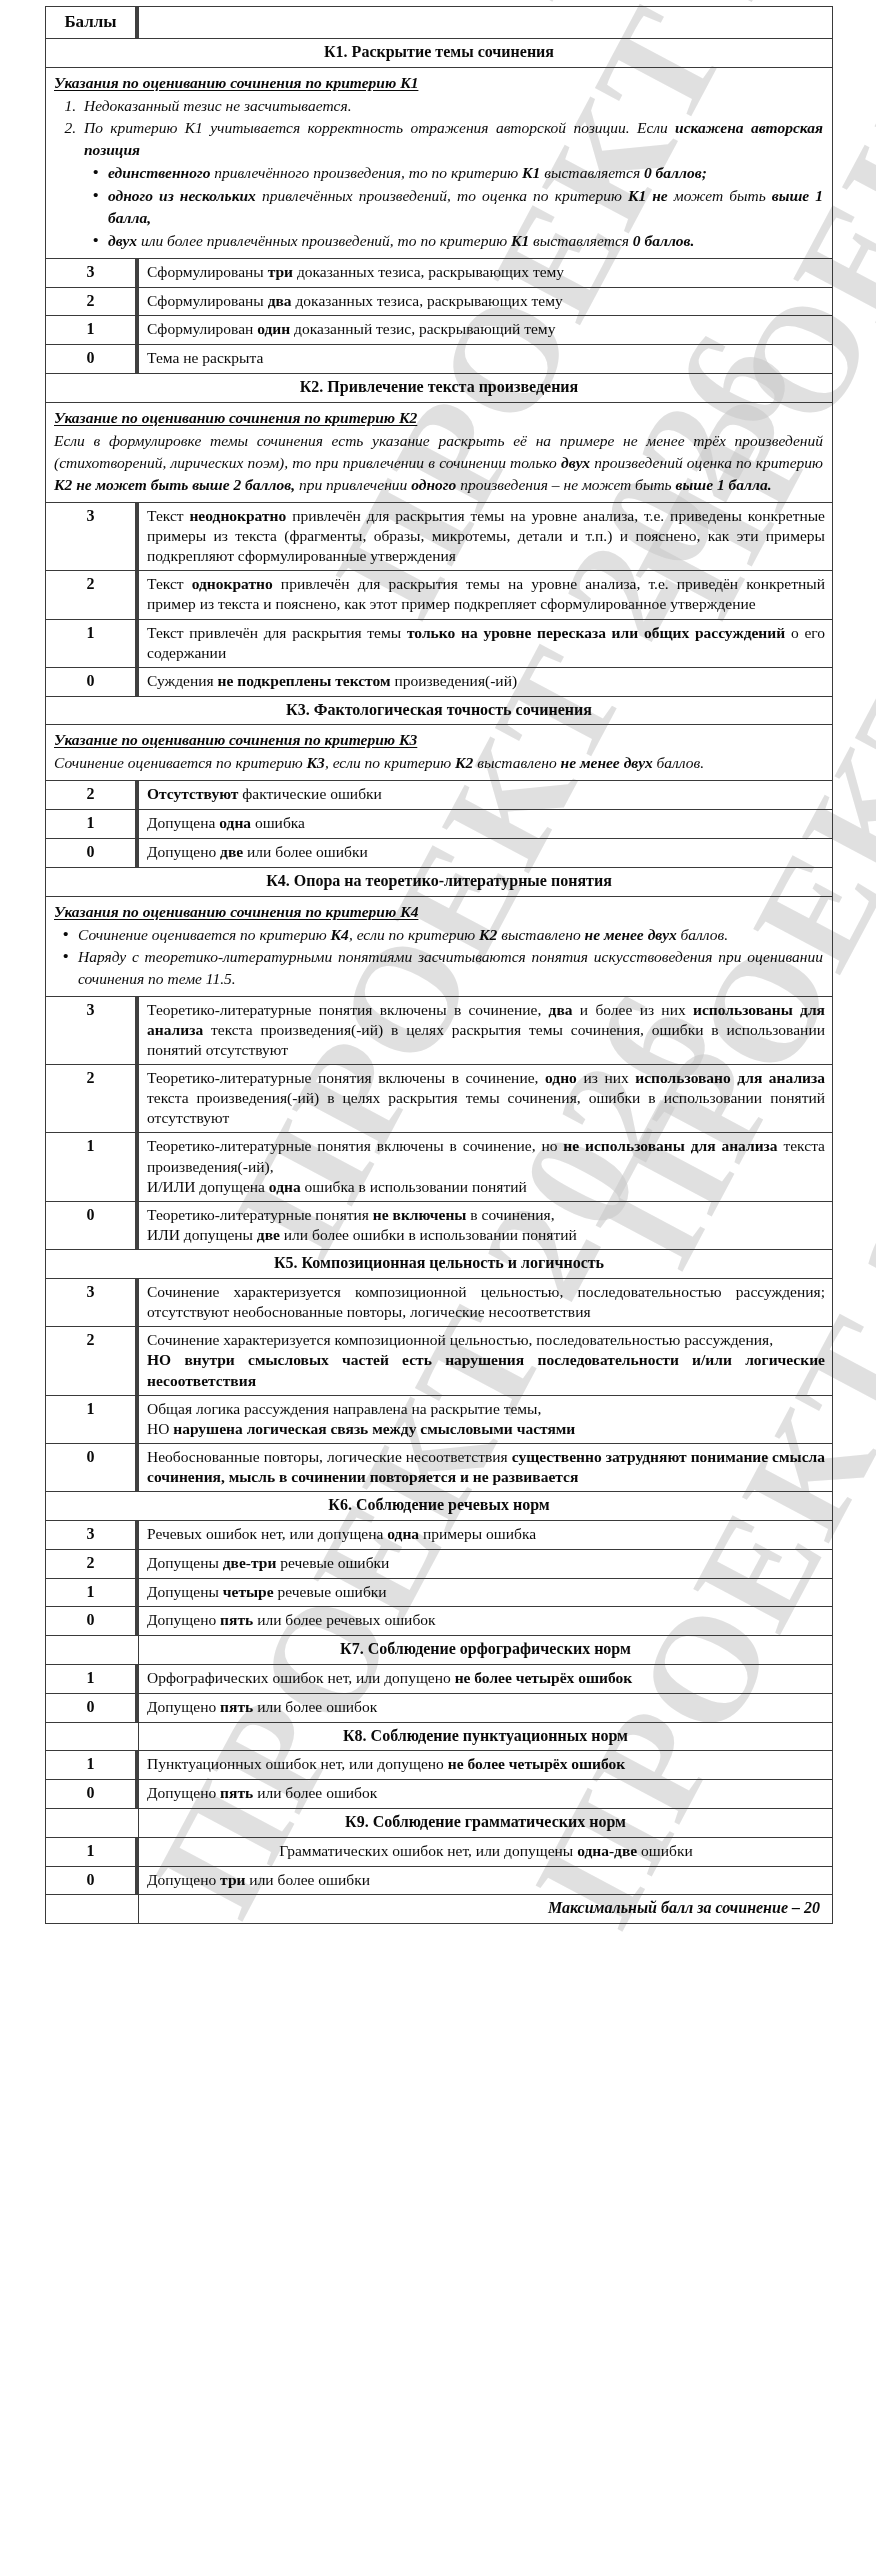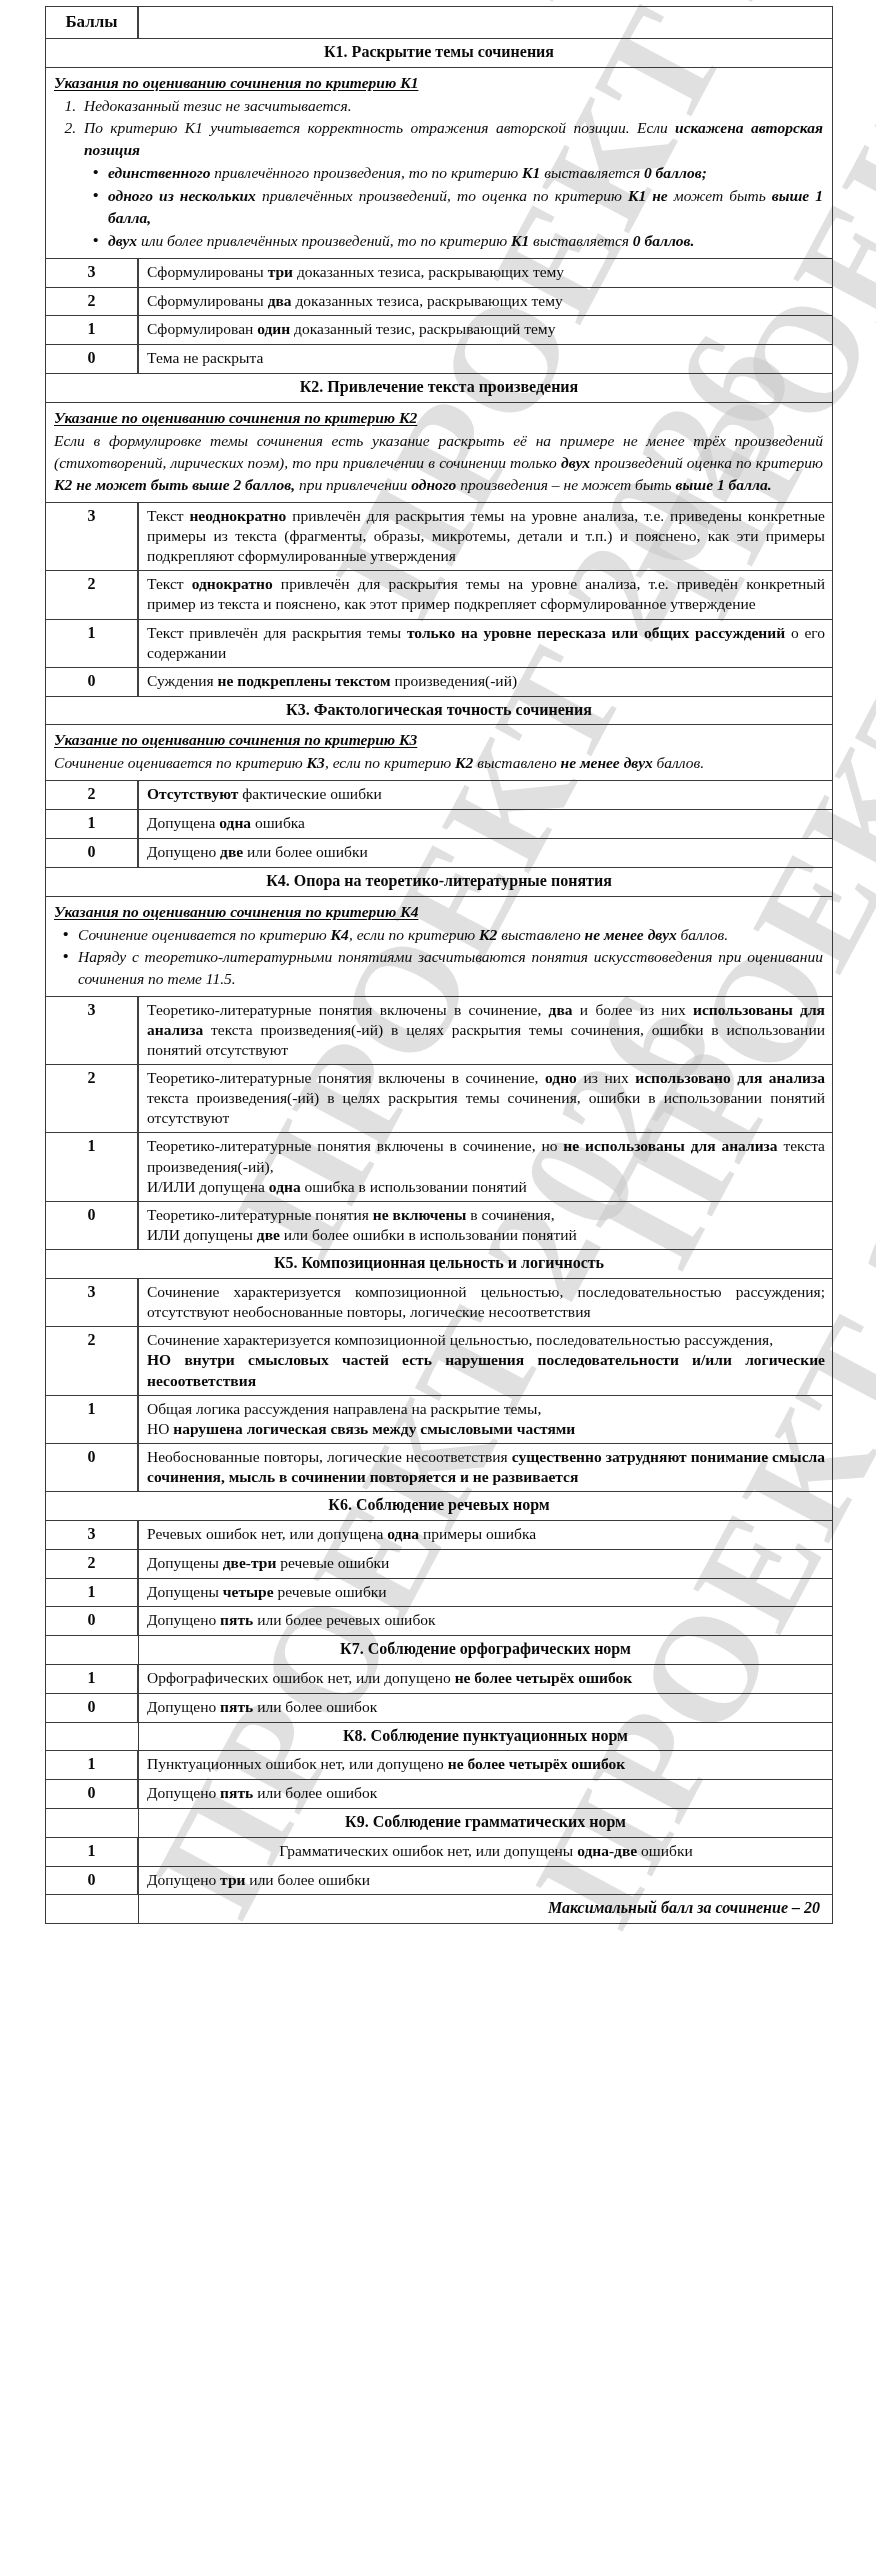--- a/index.html
+++ b/index.html
@@ -48,21 +48,21 @@
   }
   .row{
     display:flex;
     border-bottom:1px solid #3a3a3a;
     box-sizing:border-box;
   }
   .cell-score{
     width:93px;
     min-width:93px;
     box-sizing:border-box;
-    border-right:2px solid #404040;
+    border-right:4px solid #404040;
     text-align:center;
     font-weight:700;
     font-size:16px;
     line-height:1.30;
     padding:3px 2px 4px 2px;
   }
   .cell-score.blank{border-right:1px solid #3a3a3a;}
   .cell-text{
     flex:1;
     box-sizing:border-box;

